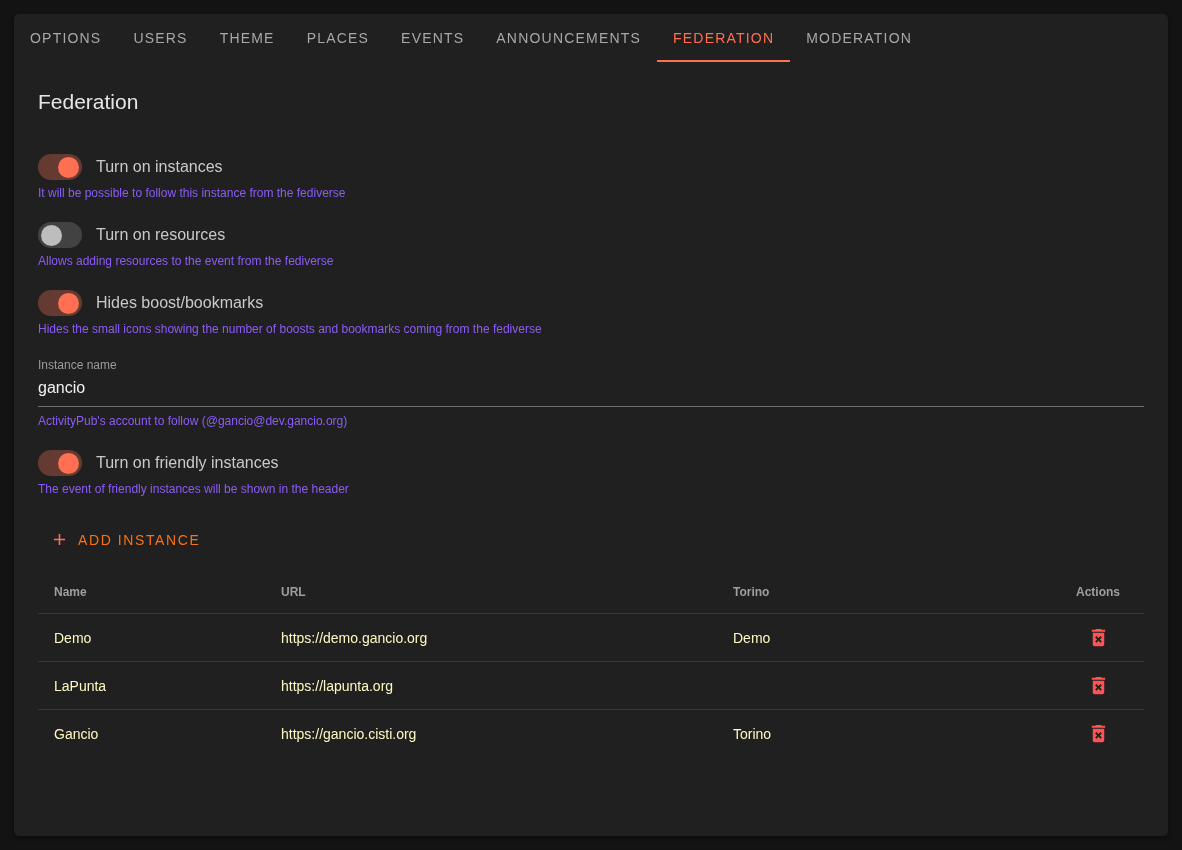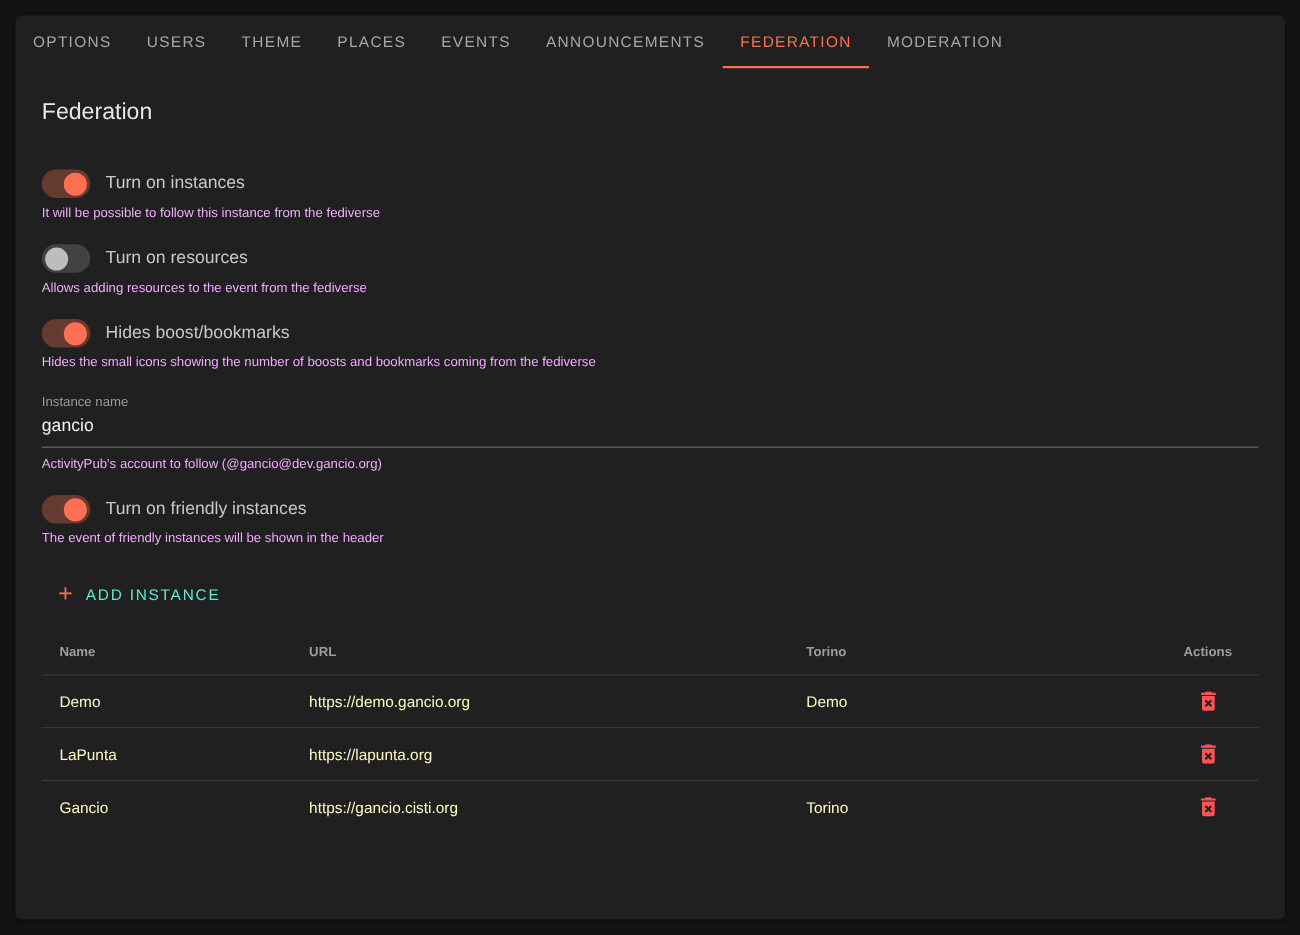--- a/index.html
+++ b/index.html
@@ -71,21 +71,21 @@
   .switch.off { background: #424242; }
   .switch.off .thumb { left: 3px; background: #bdbdbd; }
   .switch-label {
     margin-left: 14px;
     font-size: 16px;
     color: #c9c9c9;
     cursor: pointer;
   }
   .hint {
     font-size: 12px;
-    color: #f0abfc;
+    color: #8b5cf6;
     line-height: 14px;
   }
   
   .field { margin: 16px 0 22px; }
   .field-label { font-size: 12px; color: #9a9a9a; margin-bottom: 5px; }
   .field input {
     display: block;
     width: 100%;
     background: transparent;
     border: none;
@@ -101,21 +101,21 @@
   .field.tall { margin-top: 36px; }
   
   .add-btn {
     display: inline-flex;
     align-items: center;
     gap: 9px;
     margin: 4px 0 10px 4px;
     padding: 8px 12px 8px 8px;
     background: transparent;
     border: none;
-    color: #5eead4;
+    color: #f97316;
     font-family: "Liberation Sans", sans-serif;
     font-size: 14px;
     font-weight: 500;
     letter-spacing: 1.6px;
     cursor: pointer;
     border-radius: 4px;
   }
   .add-btn svg { display: block; }
   
   table {

